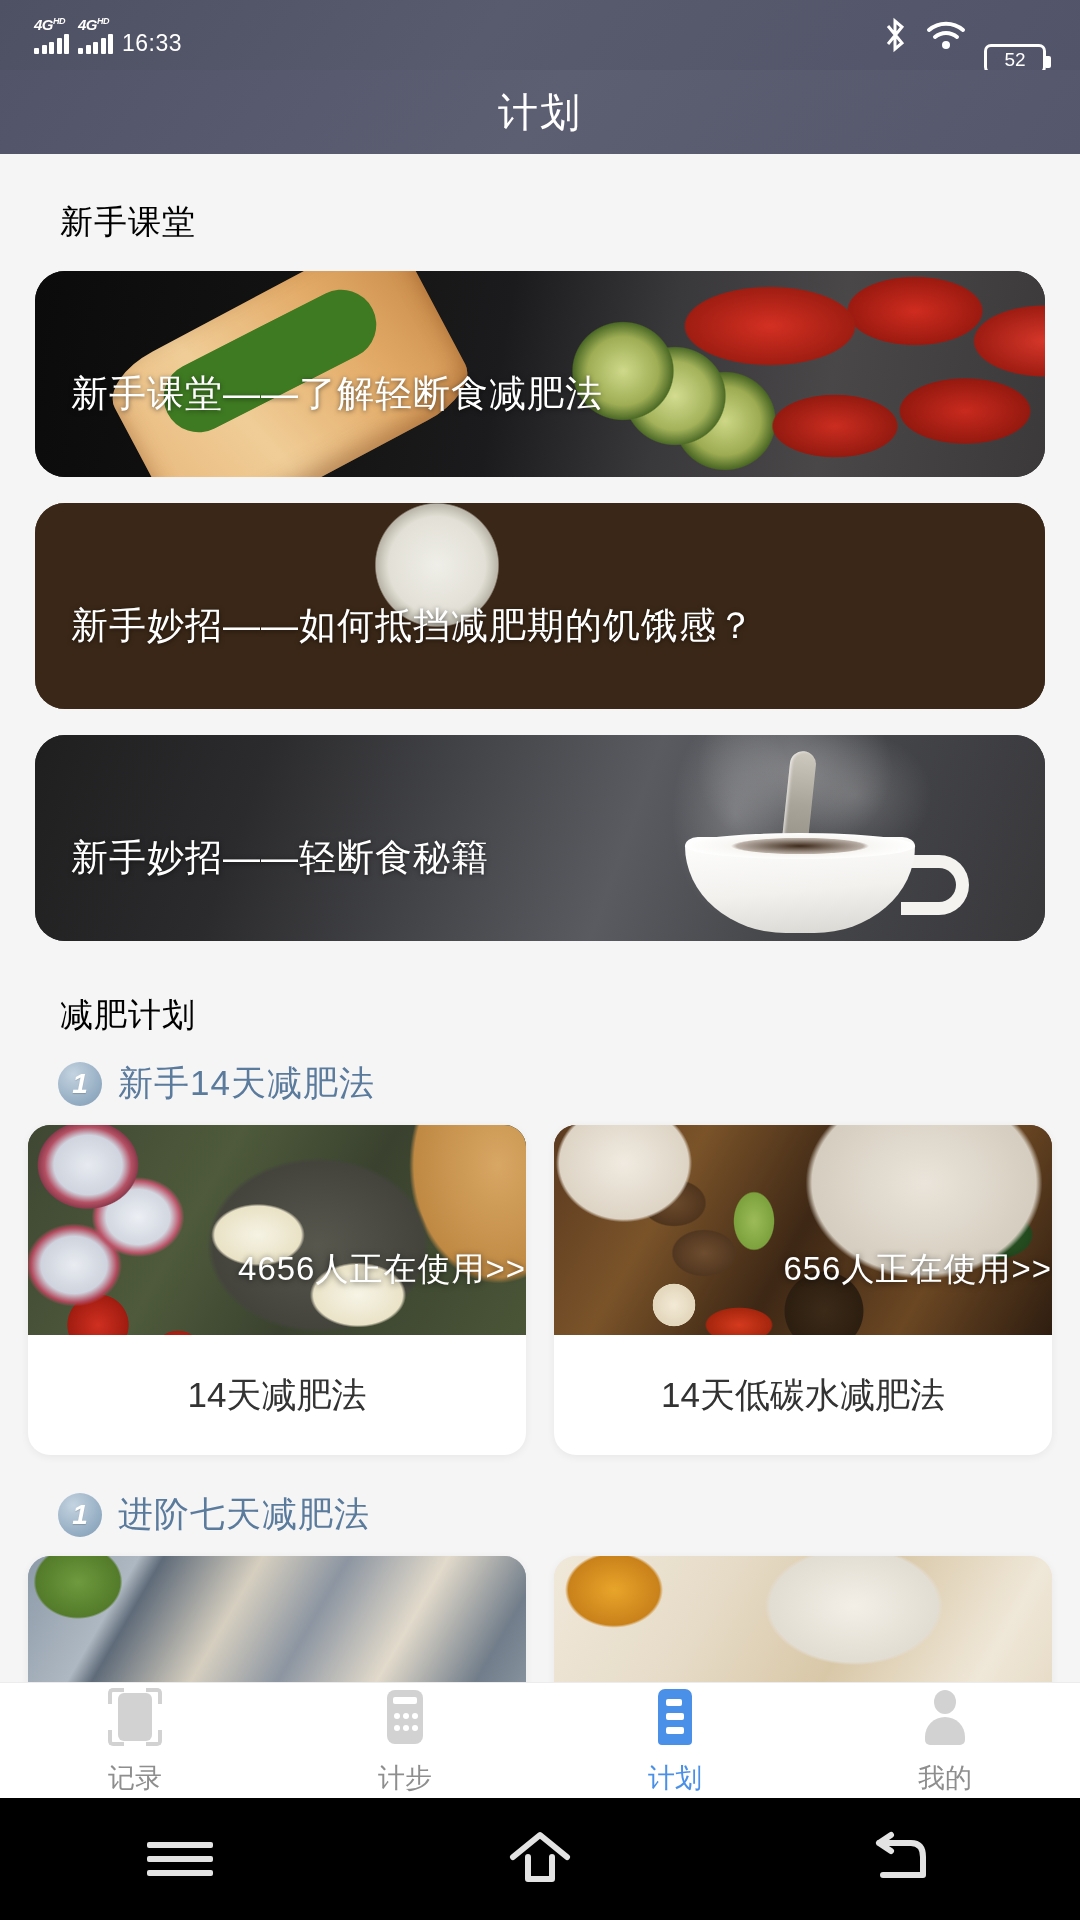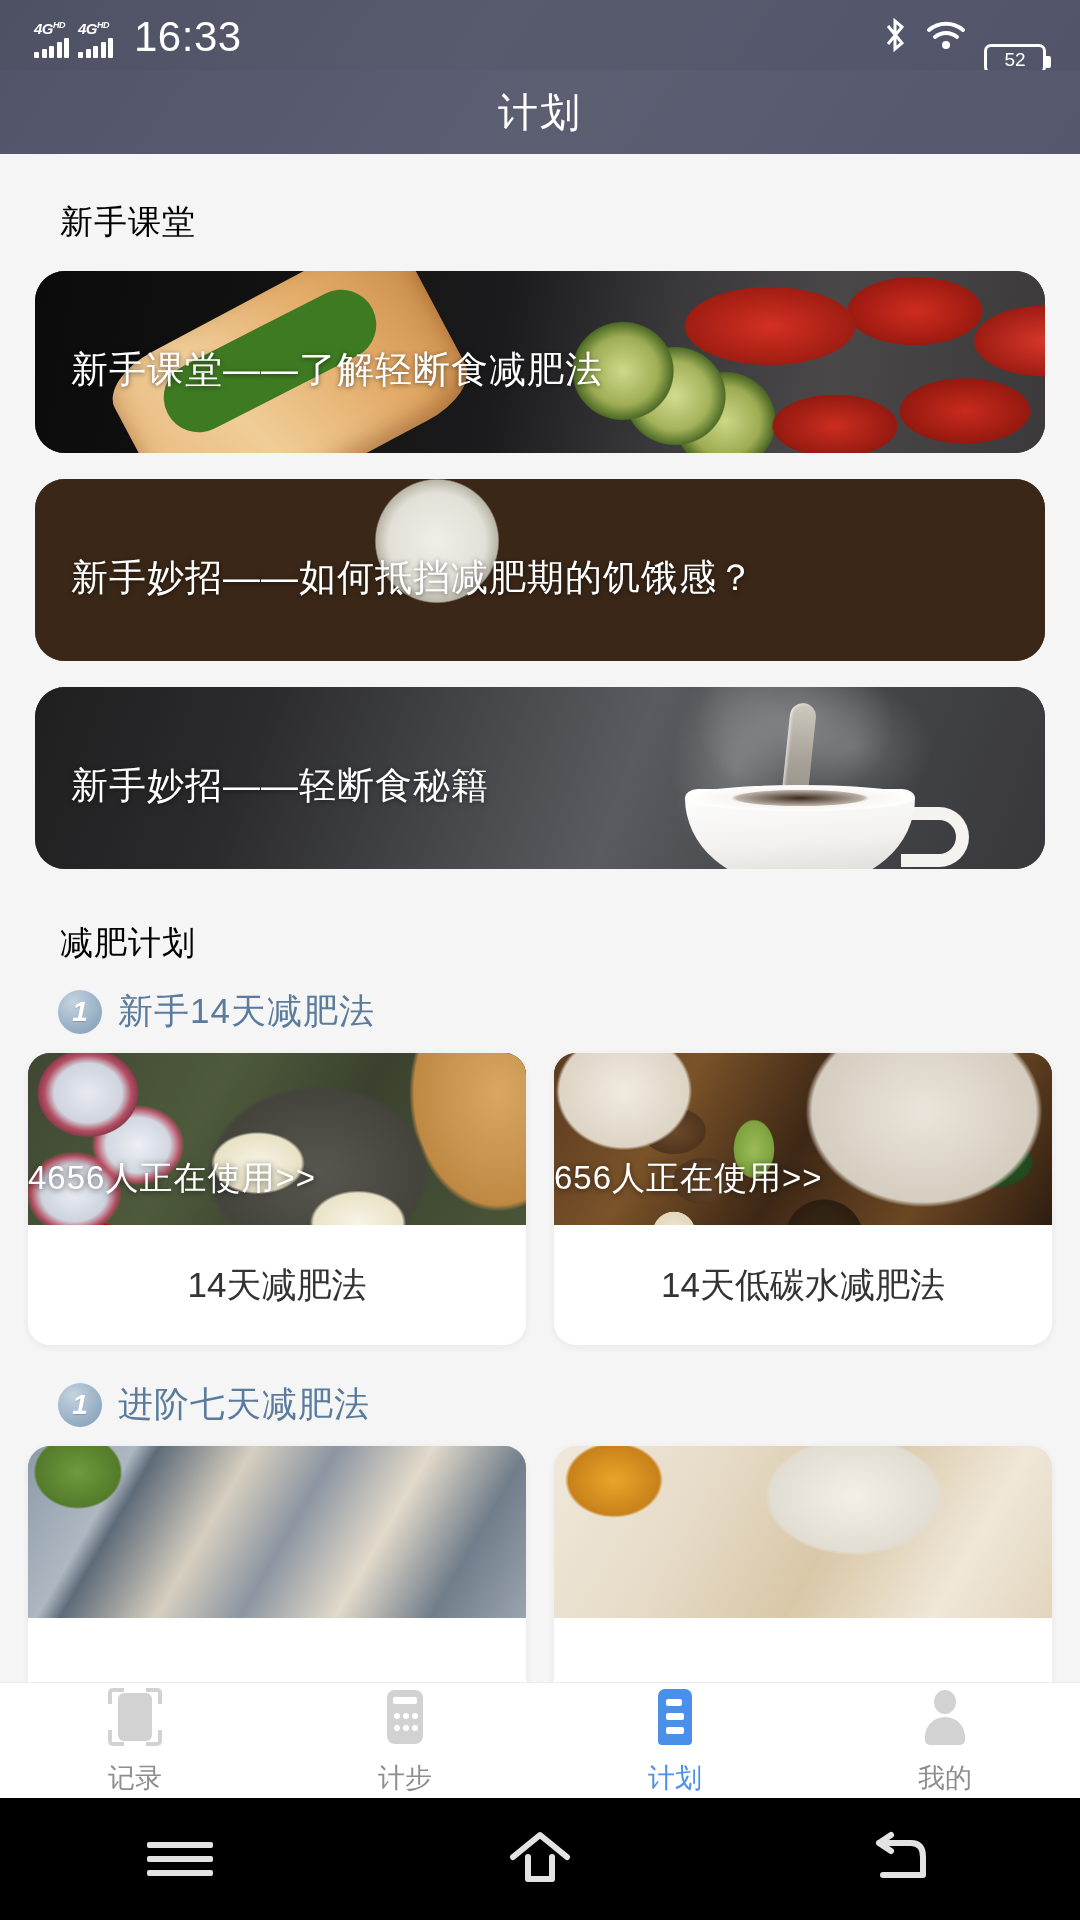--- a/index.html
+++ b/index.html
@@ -18,21 +18,21 @@
   }
   .sb-left{ display:flex; align-items:flex-end; gap:9px; }
   .sig-group{ display:flex; flex-direction:column; align-items:flex-start;font-style:italic; }
   .sig-label{ font-size:15px; font-weight:bold; letter-spacing:-0.5px; line-height:1; margin-bottom:2px;}
   .sig-label sup{ font-size:9px; vertical-align:super; }
   .bars{ display:flex; align-items:flex-end; gap:2.5px; height:20px; }
   .bars i{ display:block; width:5px; background:#fff; border-radius:1px; }
   .bars i:nth-child(1){height:6px;} .bars i:nth-child(2){height:9px;}
   .bars i:nth-child(3){height:12px;} .bars i:nth-child(4){height:16px;}
   .bars i:nth-child(5){height:20px;}
-  .sb-time{ font-size:42px; font-weight:400; letter-spacing:0.5px; margin-left:12px; margin-bottom:-3px;}
+  .sb-time{ font-size:23px; font-weight:400; letter-spacing:0.5px; margin-left:0; margin-bottom:-3px;}
   .sb-right{ margin-left:auto; display:flex; align-items:center; gap:18px; }
   .batt{
     width:62px;height:30px;border:3px solid #fff;border-radius:7px;
     display:flex;align-items:flex-end;justify-content:center;font-size:19px;position:relative;margin-top:48px;
   }
   .batt:after{content:"";position:absolute;right:-8px;top:9px;width:5px;height:12px;background:#fff;border-radius:0 2px 2px 0;}
 
   
   .appbar{
     position:absolute; top:70px; left:0; width:1080px; height:84px;
@@ -40,21 +40,21 @@
     display:flex; align-items:center; justify-content:center;
   }
   .appbar .title{ color:#fff; font-size:40px; letter-spacing:2px; }
 
   
   .content{ position:absolute; top:154px; left:0; width:1080px; height:1545px; background:#f5f5f6; overflow:hidden; }
   .section-title{ font-size:33px; color:#000000; margin:46px 0 0 60px; letter-spacing:1px; }
 
   
   .banner{
-    position:relative; margin:26px auto 0; width:1010px; height:182px;
+    position:relative; margin:26px auto 0; width:1010px; height:206px;
     border-radius:30px; overflow:hidden; display:flex; align-items:flex-end;
   }
   .banner .bg{ position:absolute; inset:0; }
   .banner .cap{
     position:relative; color:#fff; font-size:37px; letter-spacing:1px;
     padding:0 0 58px 36px; text-shadow:0 1px 5px rgba(0,0,0,.55); white-space:nowrap;
   }
   
   .bg-1{
     background:
@@ -142,21 +142,21 @@
     color:#fff;font-size:28px;font-style:italic;font-weight:bold;
     display:flex;align-items:center;justify-content:center; flex:none;
     text-shadow:0 1px 1px rgba(0,0,0,.18);
   }
   .plan-head .ptext{ margin-left:16px; font-size:35px; color:#5b7b9d; letter-spacing:1px; }
   .plan-row{ display:flex; gap:28px; padding:18px 28px 0 28px; }
   .plan-card{
     flex:1; background:#fff; border-radius:22px; overflow:hidden;
     box-shadow:0 2px 8px rgba(0,0,0,.06);
   }
-  .plan-img{ position:relative; height:172px; display:flex; align-items:center; justify-content:flex-start; }
+  .plan-img{ position:relative; height:210px; display:flex; align-items:center; justify-content:flex-end; }
   .plan-img .users{
     position:relative; color:#fff; font-size:33px; letter-spacing:1px;
     text-shadow:0 1px 6px rgba(0,0,0,.6); margin-top:78px;
   }
   .plan-label{ height:120px; display:flex; align-items:center; justify-content:center; font-size:35px; color:#333; }
   
   .pimg-a{
     background:
       radial-gradient(ellipse 62px 54px at 60px 40px,#e7eaf0 0%,#cfd4de 55%,#b44f63 70%,#8d3b4d 80%,transparent 82%),
       radial-gradient(ellipse 58px 50px at 110px 92px,#eceff4 0%,#d2d7e0 55%,#bb5468 72%,transparent 80%),

